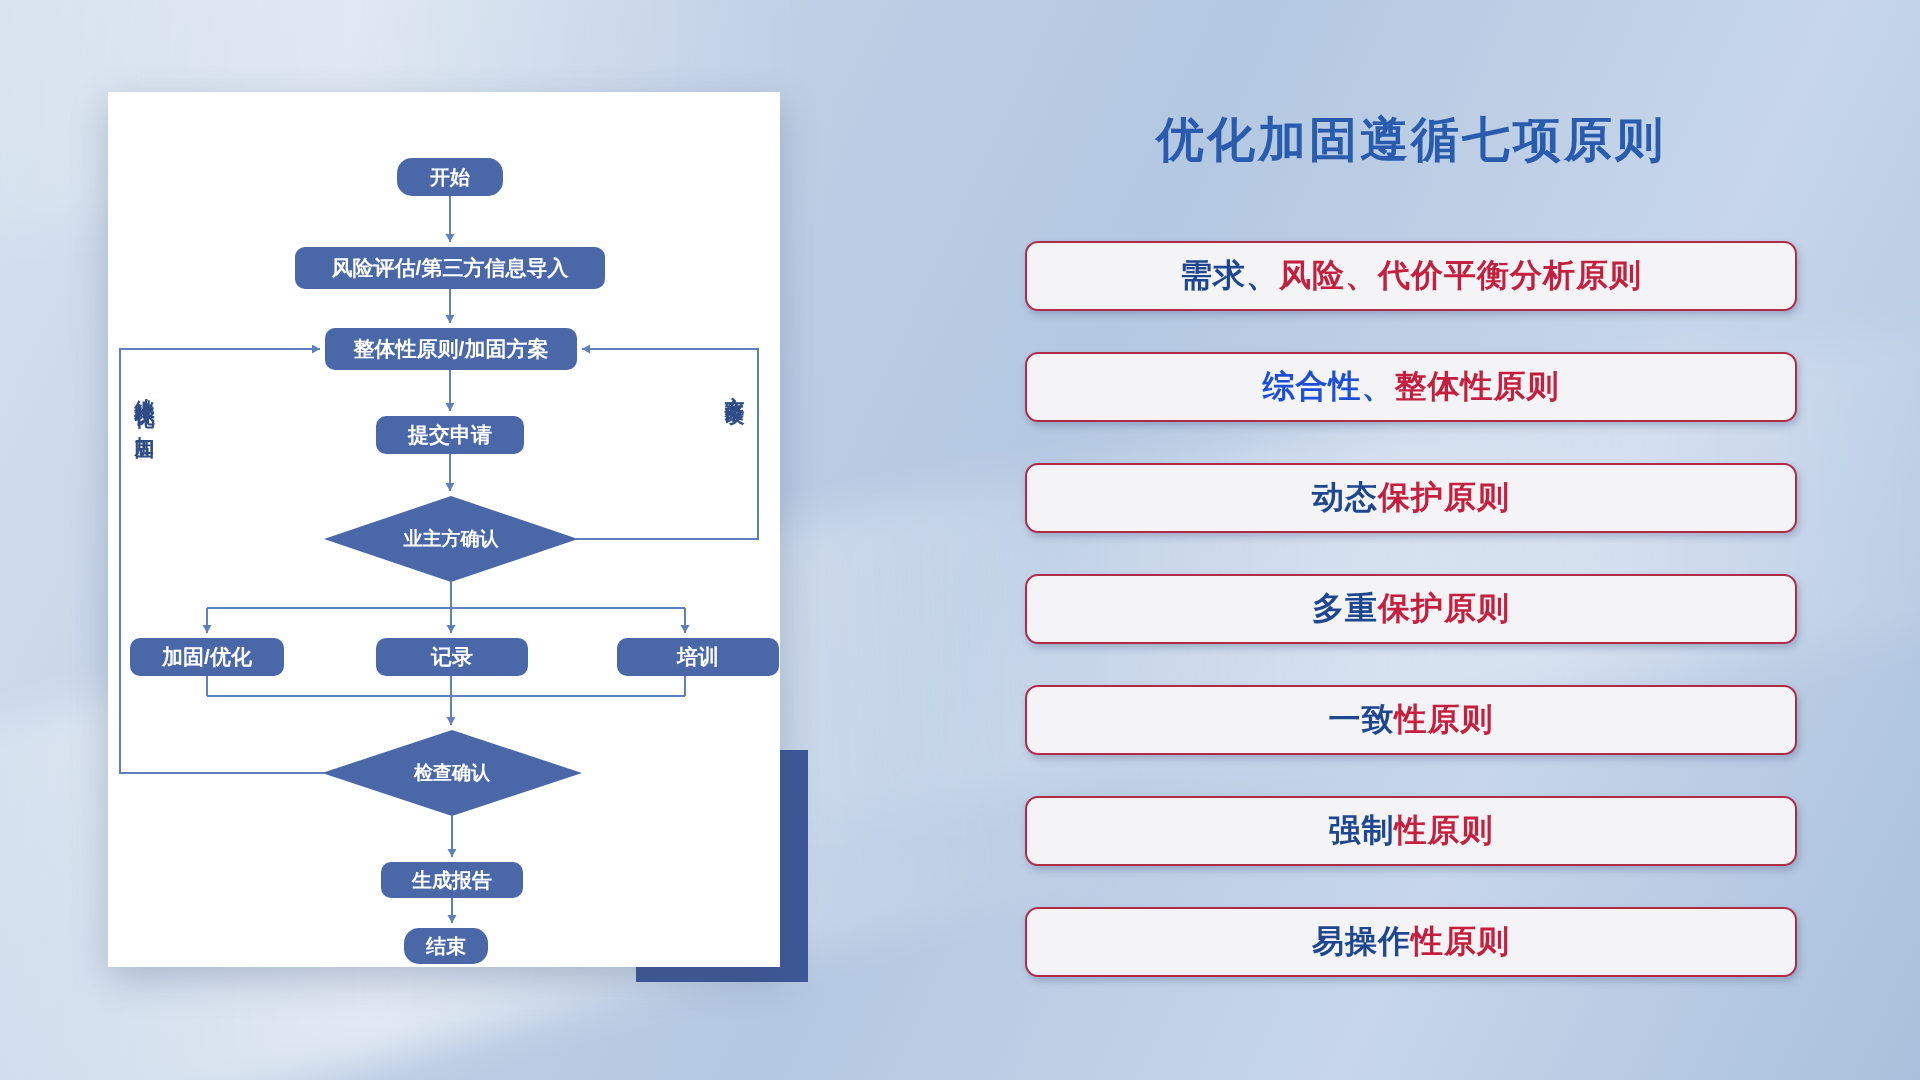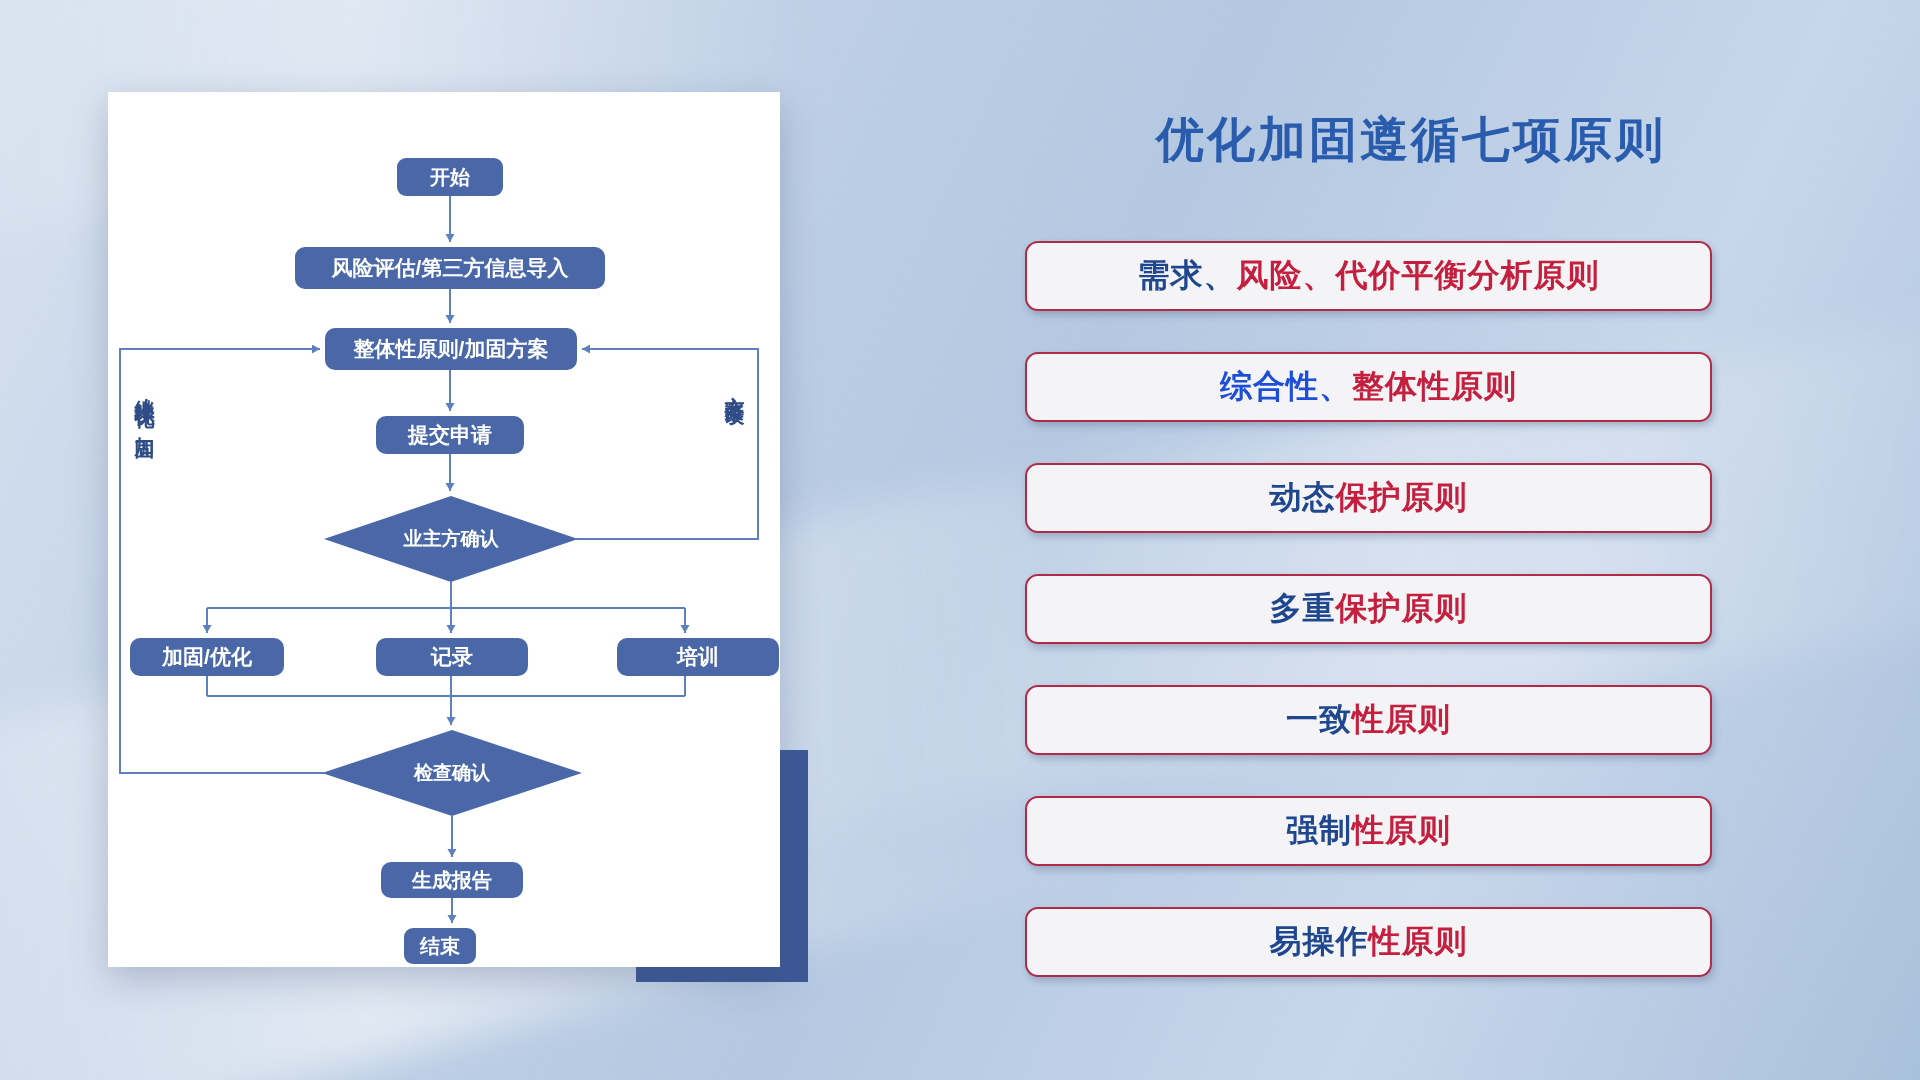--- a/index.html
+++ b/index.html
@@ -44,21 +44,21 @@
   .card svg.connectors { position: absolute; left: 0; top: 0; }
   .card svg.connectors g { stroke: var(--flow-line, #5f80be); stroke-width: 2; fill: none; }
   .card svg.connectors marker path { fill: var(--flow-line, #5f80be); }
 
   .node {
     position: absolute; display: flex; align-items: center; justify-content: center;
     background: var(--flow-fill, #4a68a8); color: #ffffff;
     font-weight: bold; font-size: 21px; text-align: center; line-height: 1.1;
     box-sizing: border-box;
   }
-  .node.rounded { border-radius: 9px; }
+  .node.rounded { border-radius: 15px; }
   .node.rect { border-radius: 10px; }
   .node.diamond {
     background: transparent;
   }
   .node.diamond .shape {
     position: absolute; inset: 0;
     background: var(--flow-fill, #4a68a8);
     clip-path: polygon(50% 0%, 100% 50%, 50% 100%, 0% 50%);
   }
   .node.diamond .lbl { position: relative; font-size: 19px; }
@@ -71,21 +71,21 @@
   
   .right-panel { position: absolute; left: 1025px; top: 0; width: 772px; z-index: 2; }
   .slide-title {
     position: absolute; left: 0; top: 108px; width: 772px; margin: 0;
     text-align: center; font-size: 48px; font-weight: bold; letter-spacing: 3px;
     color: var(--title-blue, #2a5cae);
   }
   .principles { position: absolute; left: 0; top: 241px; width: 772px; }
   .principle {
     box-sizing: border-box;
-    width: 687px; height: 70px; margin-bottom: 41px;
+    width: 772px; height: 70px; margin-bottom: 41px;
     display: flex; align-items: center; justify-content: center;
     background: #f4f4f6;
     border: 2px solid var(--principle-border, #b02b48);
     border-radius: 13px;
     box-shadow: 2px 4px 7px rgba(70, 90, 130, .32);
     font-size: 32px; font-weight: bold; letter-spacing: 1px;
   }
 </style>
 </head>
 <body>
@@ -151,21 +151,21 @@
 
     <div class="node rect" style="left:509px; top:546px; width:162px; height:38px;">培训</div>
 
     <div class="node diamond" style="left:214px; top:638px; width:260px; height:86px;">
       <div class="shape"></div>
       <div class="lbl">检查确认</div>
     </div>
 
     <div class="node rect" style="left:273px; top:770px; width:142px; height:36px; font-size:20px;">生成报告</div>
 
-    <div class="node rounded" style="left:296px; top:836px; width:72px; height:36px; font-size:20px;">结束</div>
+    <div class="node rounded" style="left:296px; top:836px; width:84px; height:36px; font-size:20px;">结束</div>
 
     <div class="vlabel" style="left:26px; top:292px;">继续优化/加固</div>
 
     <div class="vlabel" style="left:616px; top:288px;">方案修改</div>
 
   </div>
 
   <div class="right-panel">
 
     <h1 class="slide-title">优化加固遵循七项原则</h1>

